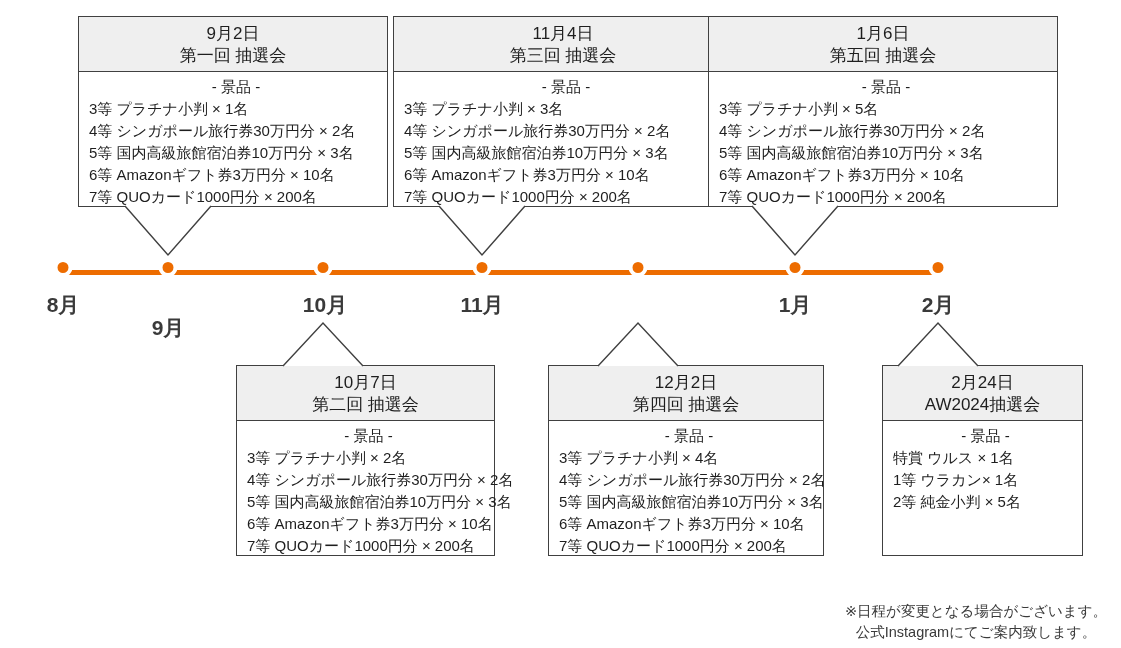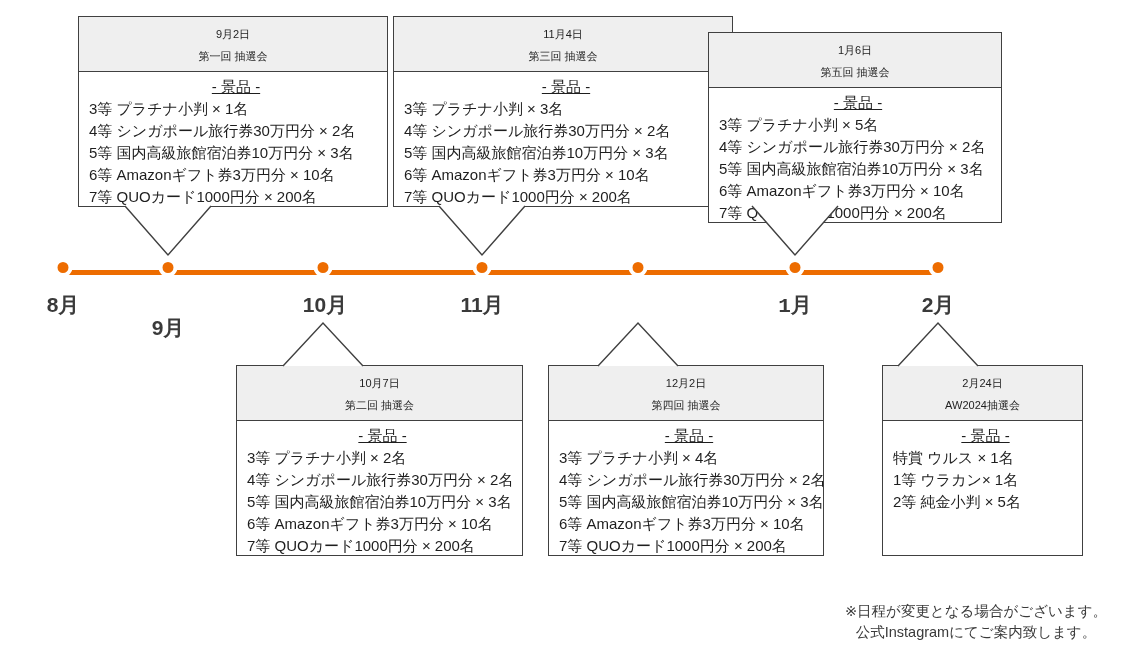--- a/index.html
+++ b/index.html
@@ -49,53 +49,53 @@
   .month {
     position: absolute;
     top: 291px;
     transform: translateX(-50%);
     font-size: 21px;
     font-weight: bold;
     color: var(--muted);
     white-space: nowrap;
   }
   .month.m0 { left: 63px; }  .month.m1 { left: 168px; margin-top: 23px; } .month.m2 { left: 325px; }
-  .month.m3 { left: 482px; } .month.m4 { left: 639px; margin-top: 47px; } .month.m5 { left: 795px; font-family: Liberation Mono, monospace; }
+  .month.m3 { left: 482px; } .month.m4 { left: 639px; margin-top: 47px; } .month.m5 { left: 795px; }
   .month.m6 { left: 938px; }
 
   
   .event-box {
     position: absolute;
     background: #ffffff;
     border: 1px solid var(--border);
   }
   .box-0 { left: 78px;  top: 16px;  width: 310px; height: 191px; }
   .box-1 { left: 393px; top: 16px;  width: 340px; height: 191px; }
-  .box-2 { left: 708px; top: 32px;  width: 294px; height: 191px; }
-  .box-3 { left: 236px; top: 365px; width: 287px; height: 191px; }
+  .box-2 { left: 708px; top: 16px;  width: 350px; height: 191px; }
+  .box-3 { left: 236px; top: 365px; width: 259px; height: 191px; }
   .box-4 { left: 548px; top: 365px; width: 276px; height: 191px; }
   .box-5 { left: 882px; top: 365px; width: 201px; height: 191px; }
 
   .event-header {
     height: 55px;
     background: var(--header-bg);
     border-bottom: 1px solid var(--border);
     text-align: center;
     padding-top: 6px;
-    font-size: 11px;
+    font-size: 17px;
     line-height: 22px;
     color: var(--text);
   }
   .event-body {
     padding: 4px 4px 0 10px;
     font-size: 15px;
     line-height: 22px;
     color: var(--text);
   }
-  .prize-header { text-align: center; text-decoration: underline; }
+  .prize-header { text-align: center; }
   .prize-line { white-space: nowrap; }
 
   
   .pointer { position: absolute; overflow: visible; }
   .pointer polygon  { fill: #ffffff; stroke: none; }
   .pointer polyline { fill: none; stroke: var(--border); stroke-width: 1.4; }
   .ptr-0 { left: 125px; top: 206px; }
   .ptr-1 { left: 439px; top: 206px; }
   .ptr-2 { left: 752px; top: 206px; }
   .ptr-3 { left: 283px; top: 322px; }

